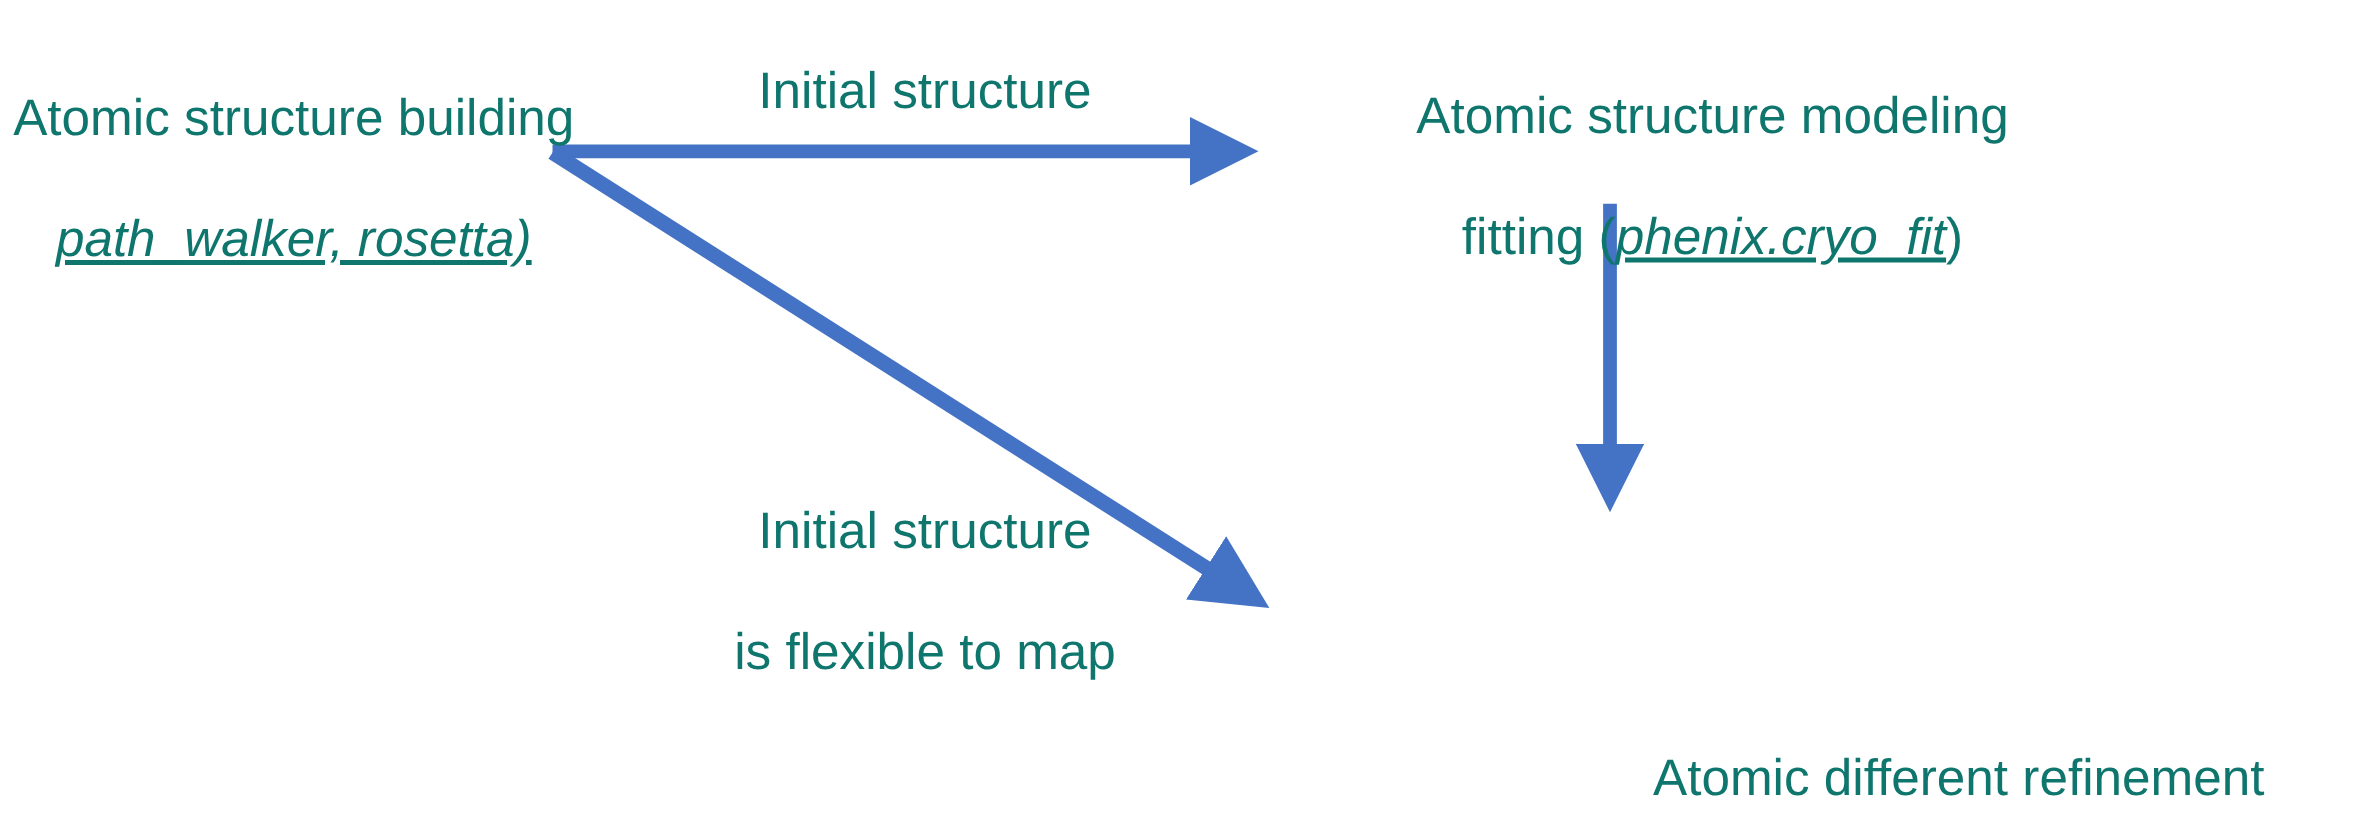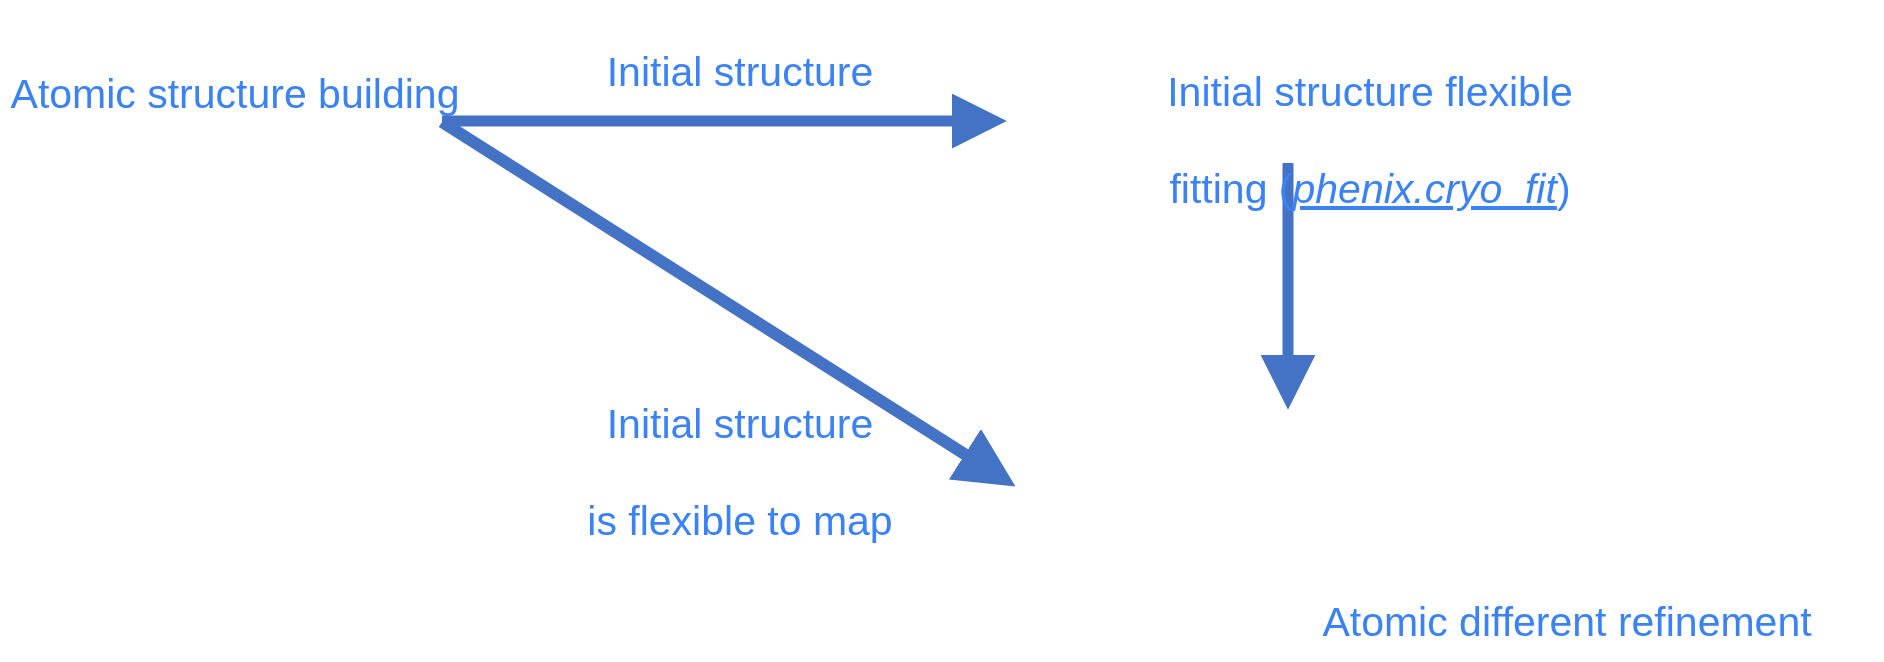--- a/index.html
+++ b/index.html
@@ -13,21 +13,21 @@
     height: 662px;
     background: #ffffff;
     font-family: "Liberation Sans", sans-serif;
     color: #000000;
     overflow: hidden;
   }
   .node {
     position: absolute;
     line-height: 1.18;
     white-space: pre-line;
-    color: #3b82f6;
+    color: #0f766e;
   }
   .node .ln { display: block; }
   .it { font-style: italic; text-decoration: underline; }
 
   
   #node-building {
     left: 0px;
     top: 22px;
     width: 470px;
     text-align: center;
@@ -98,33 +98,34 @@
       <line x1="442" y1="122" x2="977" y2="462" stroke="#4472C4" stroke-width="12" marker-end="url(#ah-diag)"></line>
     </g>
 
     <g>
       <line x1="1288" y1="163" x2="1288" y2="368" stroke="#4472C4" stroke-width="11" marker-end="url(#ah-down)"></line>
     </g>
   </svg>
 
   <div class="node" id="node-building">
     <span class="ln">Atomic structure building</span>
+    <span class="ln it">path_walker, rosetta)</span>
   </div>
 
   <div class="node" id="label-different">
     <span class="ln">Initial structure</span>
   </div>
 
   <div class="node" id="label-similar">
     <span class="ln">Initial structure</span>
     <span class="ln">is flexible to map</span>
   </div>
 
   <div class="node" id="node-flexible-fitting">
-    <span class="ln">Initial structure flexible</span>
+    <span class="ln">Atomic structure modeling</span>
     <span class="ln"><span>fitting (</span><span class="it">phenix.cryo_fit</span><span>)</span></span>
   </div>
 
   <div class="node" id="node-refinement">
     <span class="ln">Atomic different refinement</span>
     
   </div>
 
 </div>
 

